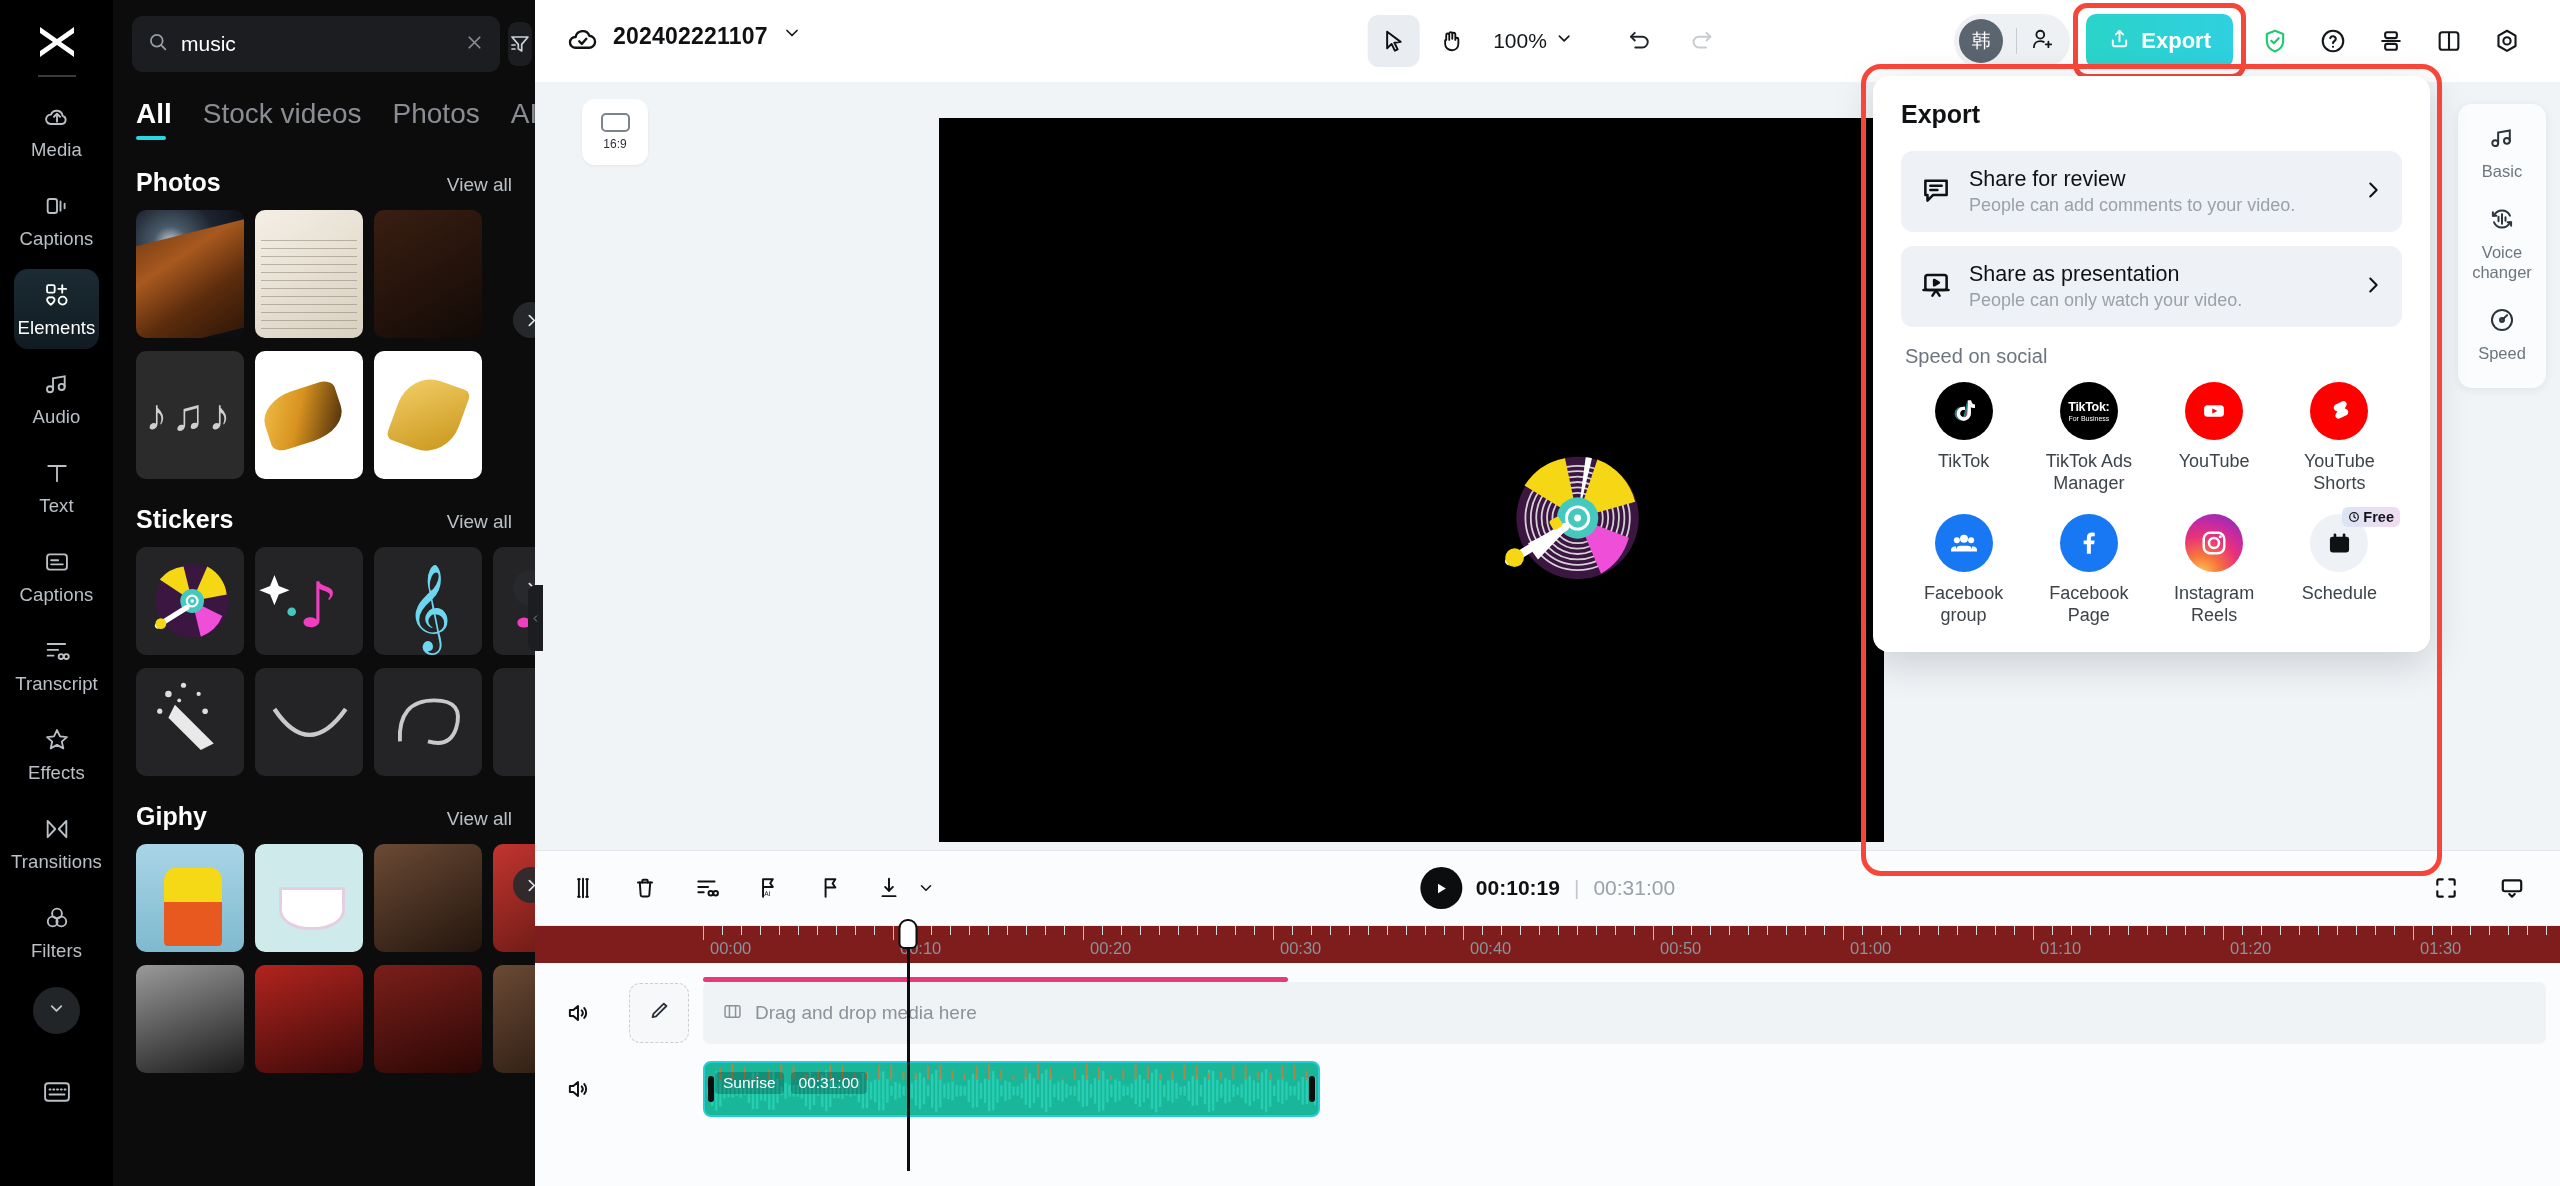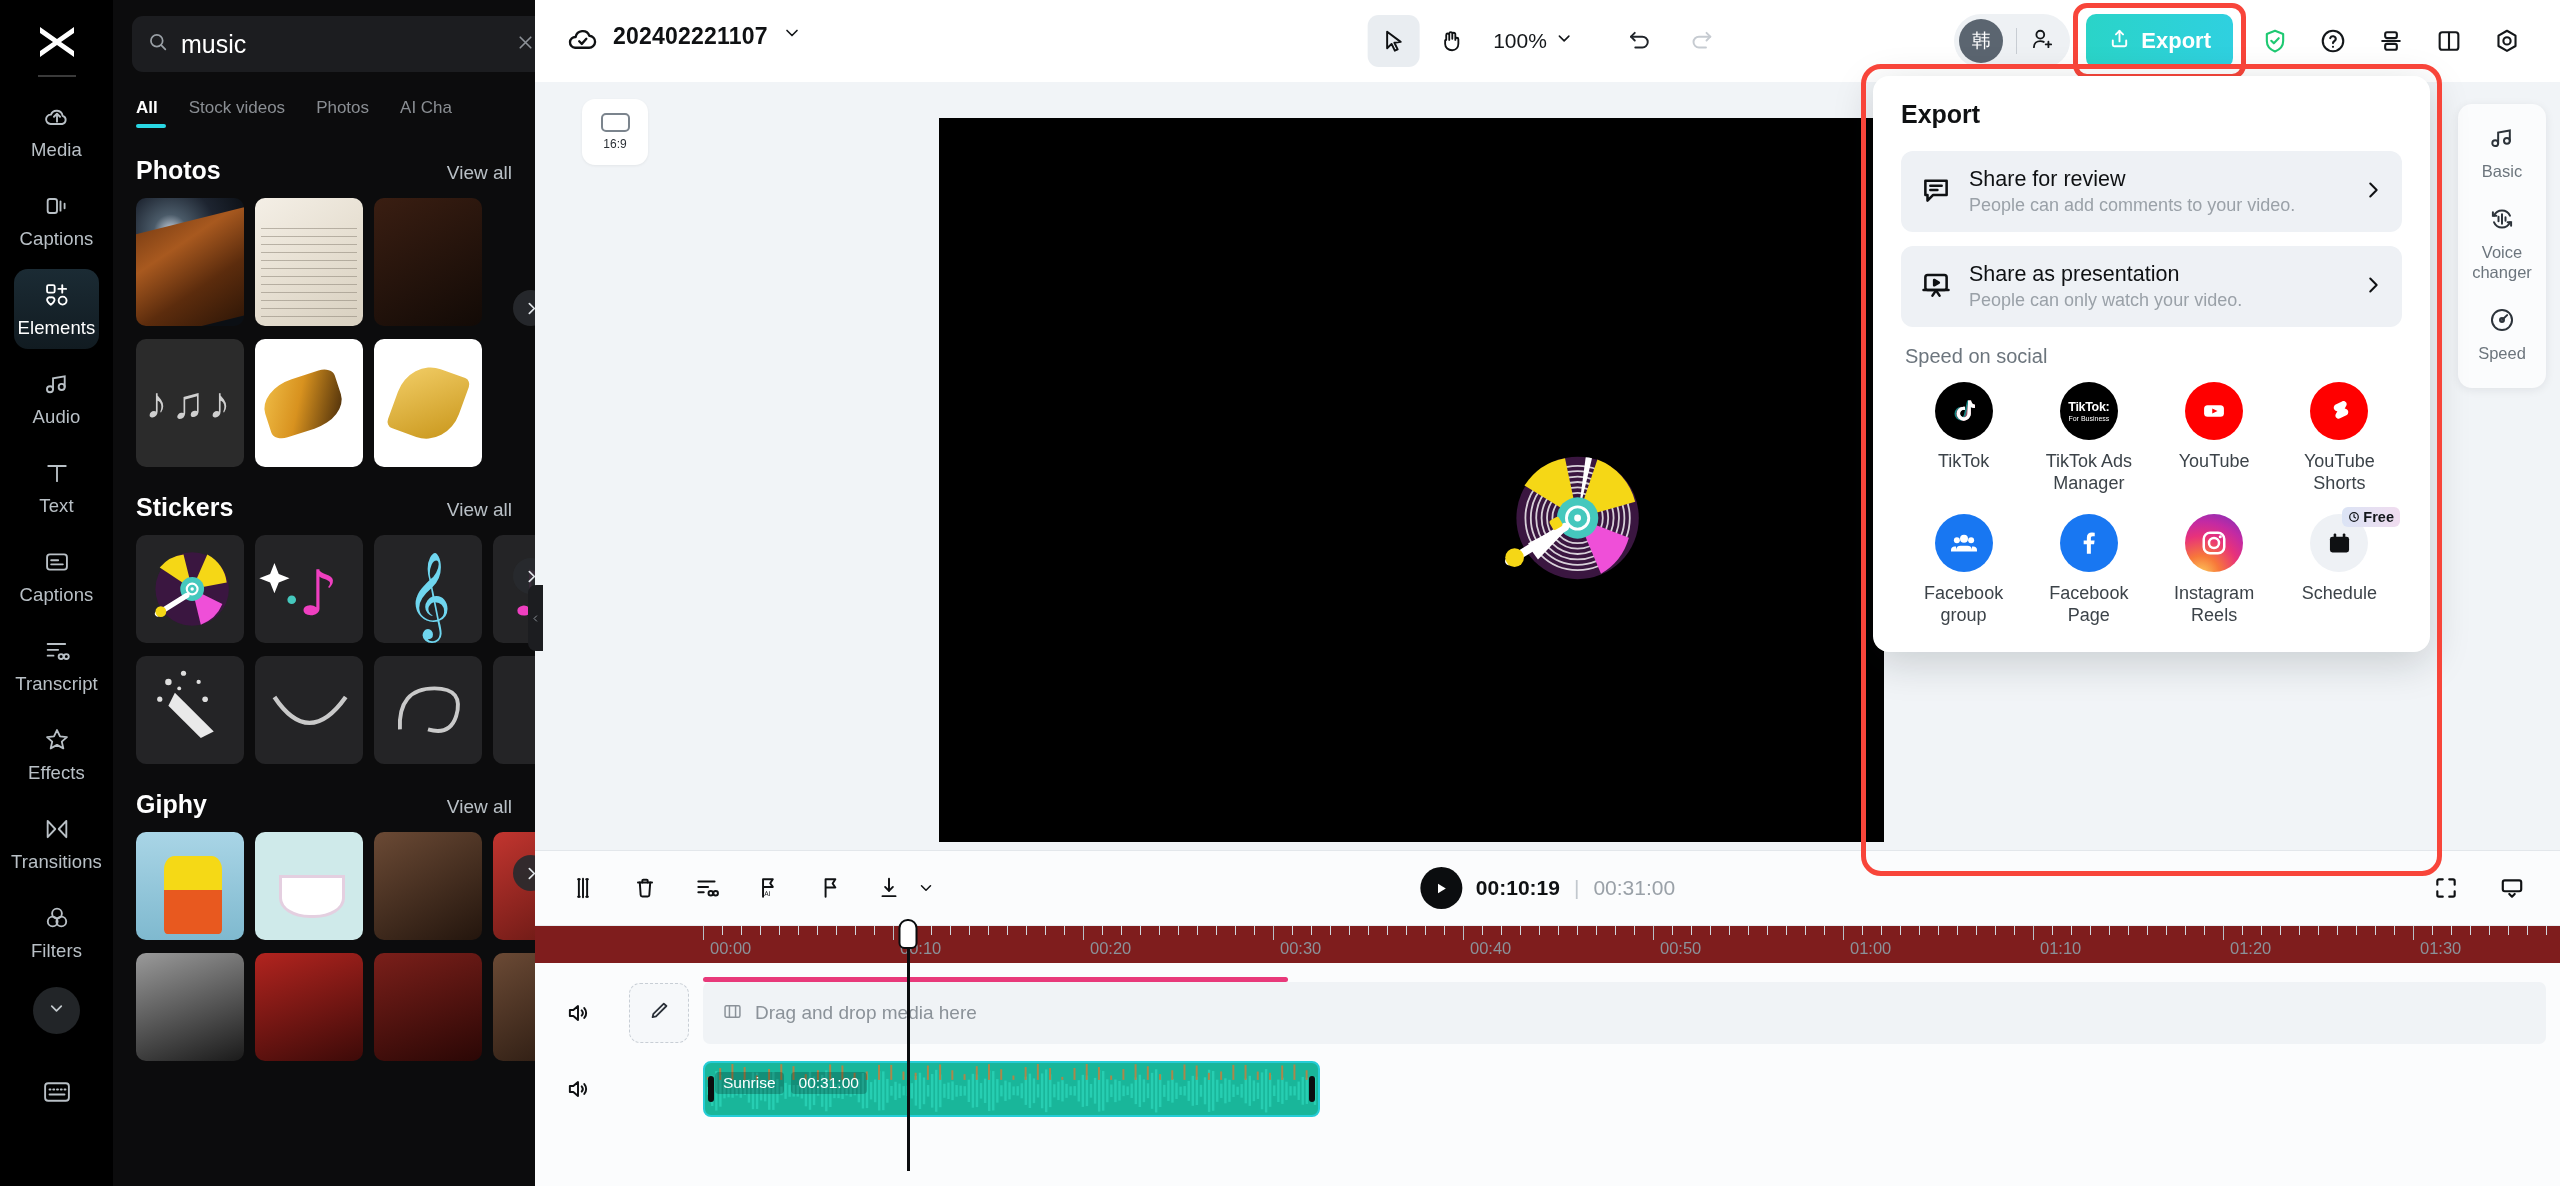--- a/index.html
+++ b/index.html
@@ -41,31 +41,31 @@
     position: absolute; left: 113px; top: 0; width: 422px; height: 1186px;
     background: #0c0c0d; z-index: 25; overflow: hidden;
   }
   .search-row { display: flex; align-items: center; gap: 8px; padding: 16px 19px 0 19px; }
   .search-box {
     flex: 1; height: 56px; background: #1c1d20; border-radius: 11px;
     display: flex; align-items: center; padding: 0 15px; gap: 12px;
   }
   .search-box input {
     flex: 1; background: transparent; border: 0; outline: 0;
-    color: #fff; font-size: 25px; font-family: "Liberation Sans", sans-serif;
+    color: #fff; font-size: 21px; font-family: "Liberation Sans", sans-serif;
   }
   .search-box input::placeholder { color: #6a6d72; }
   .icon-btn-dark {
     width: 44px; height: 44px; border-radius: 9px; display:flex; align-items:center;
     justify-content:center; cursor:pointer;
   }
   .icon-btn-dark.filled { background: #1c1d20; }
 
   .tabs { display: flex; gap: 31px; padding: 26px 0 0 23px; position: relative; }
-  .tab { font-size: 17px; color: #8a8e93; cursor:pointer; padding-bottom: 12px; position: relative; white-space: nowrap; }
+  .tab { font-size: 28px; color: #8a8e93; cursor:pointer; padding-bottom: 12px; position: relative; white-space: nowrap; }
   .tab.active { color: #fff; font-weight: bold; }
   .tab.active::after {
     content:""; position:absolute; left: 0; bottom: 2px; width: 30px; height: 4px;
     background: #29d7e3; border-radius: 2px;
   }
 
   .sec-head { display:flex; align-items: baseline; justify-content: space-between; padding: 26px 23px 0 23px; }
   .sec-title { font-size: 25px; font-weight: bold; color: #fff; }
   .sec-link { font-size: 19px; color: #b9c0c6; cursor:pointer; }
 

